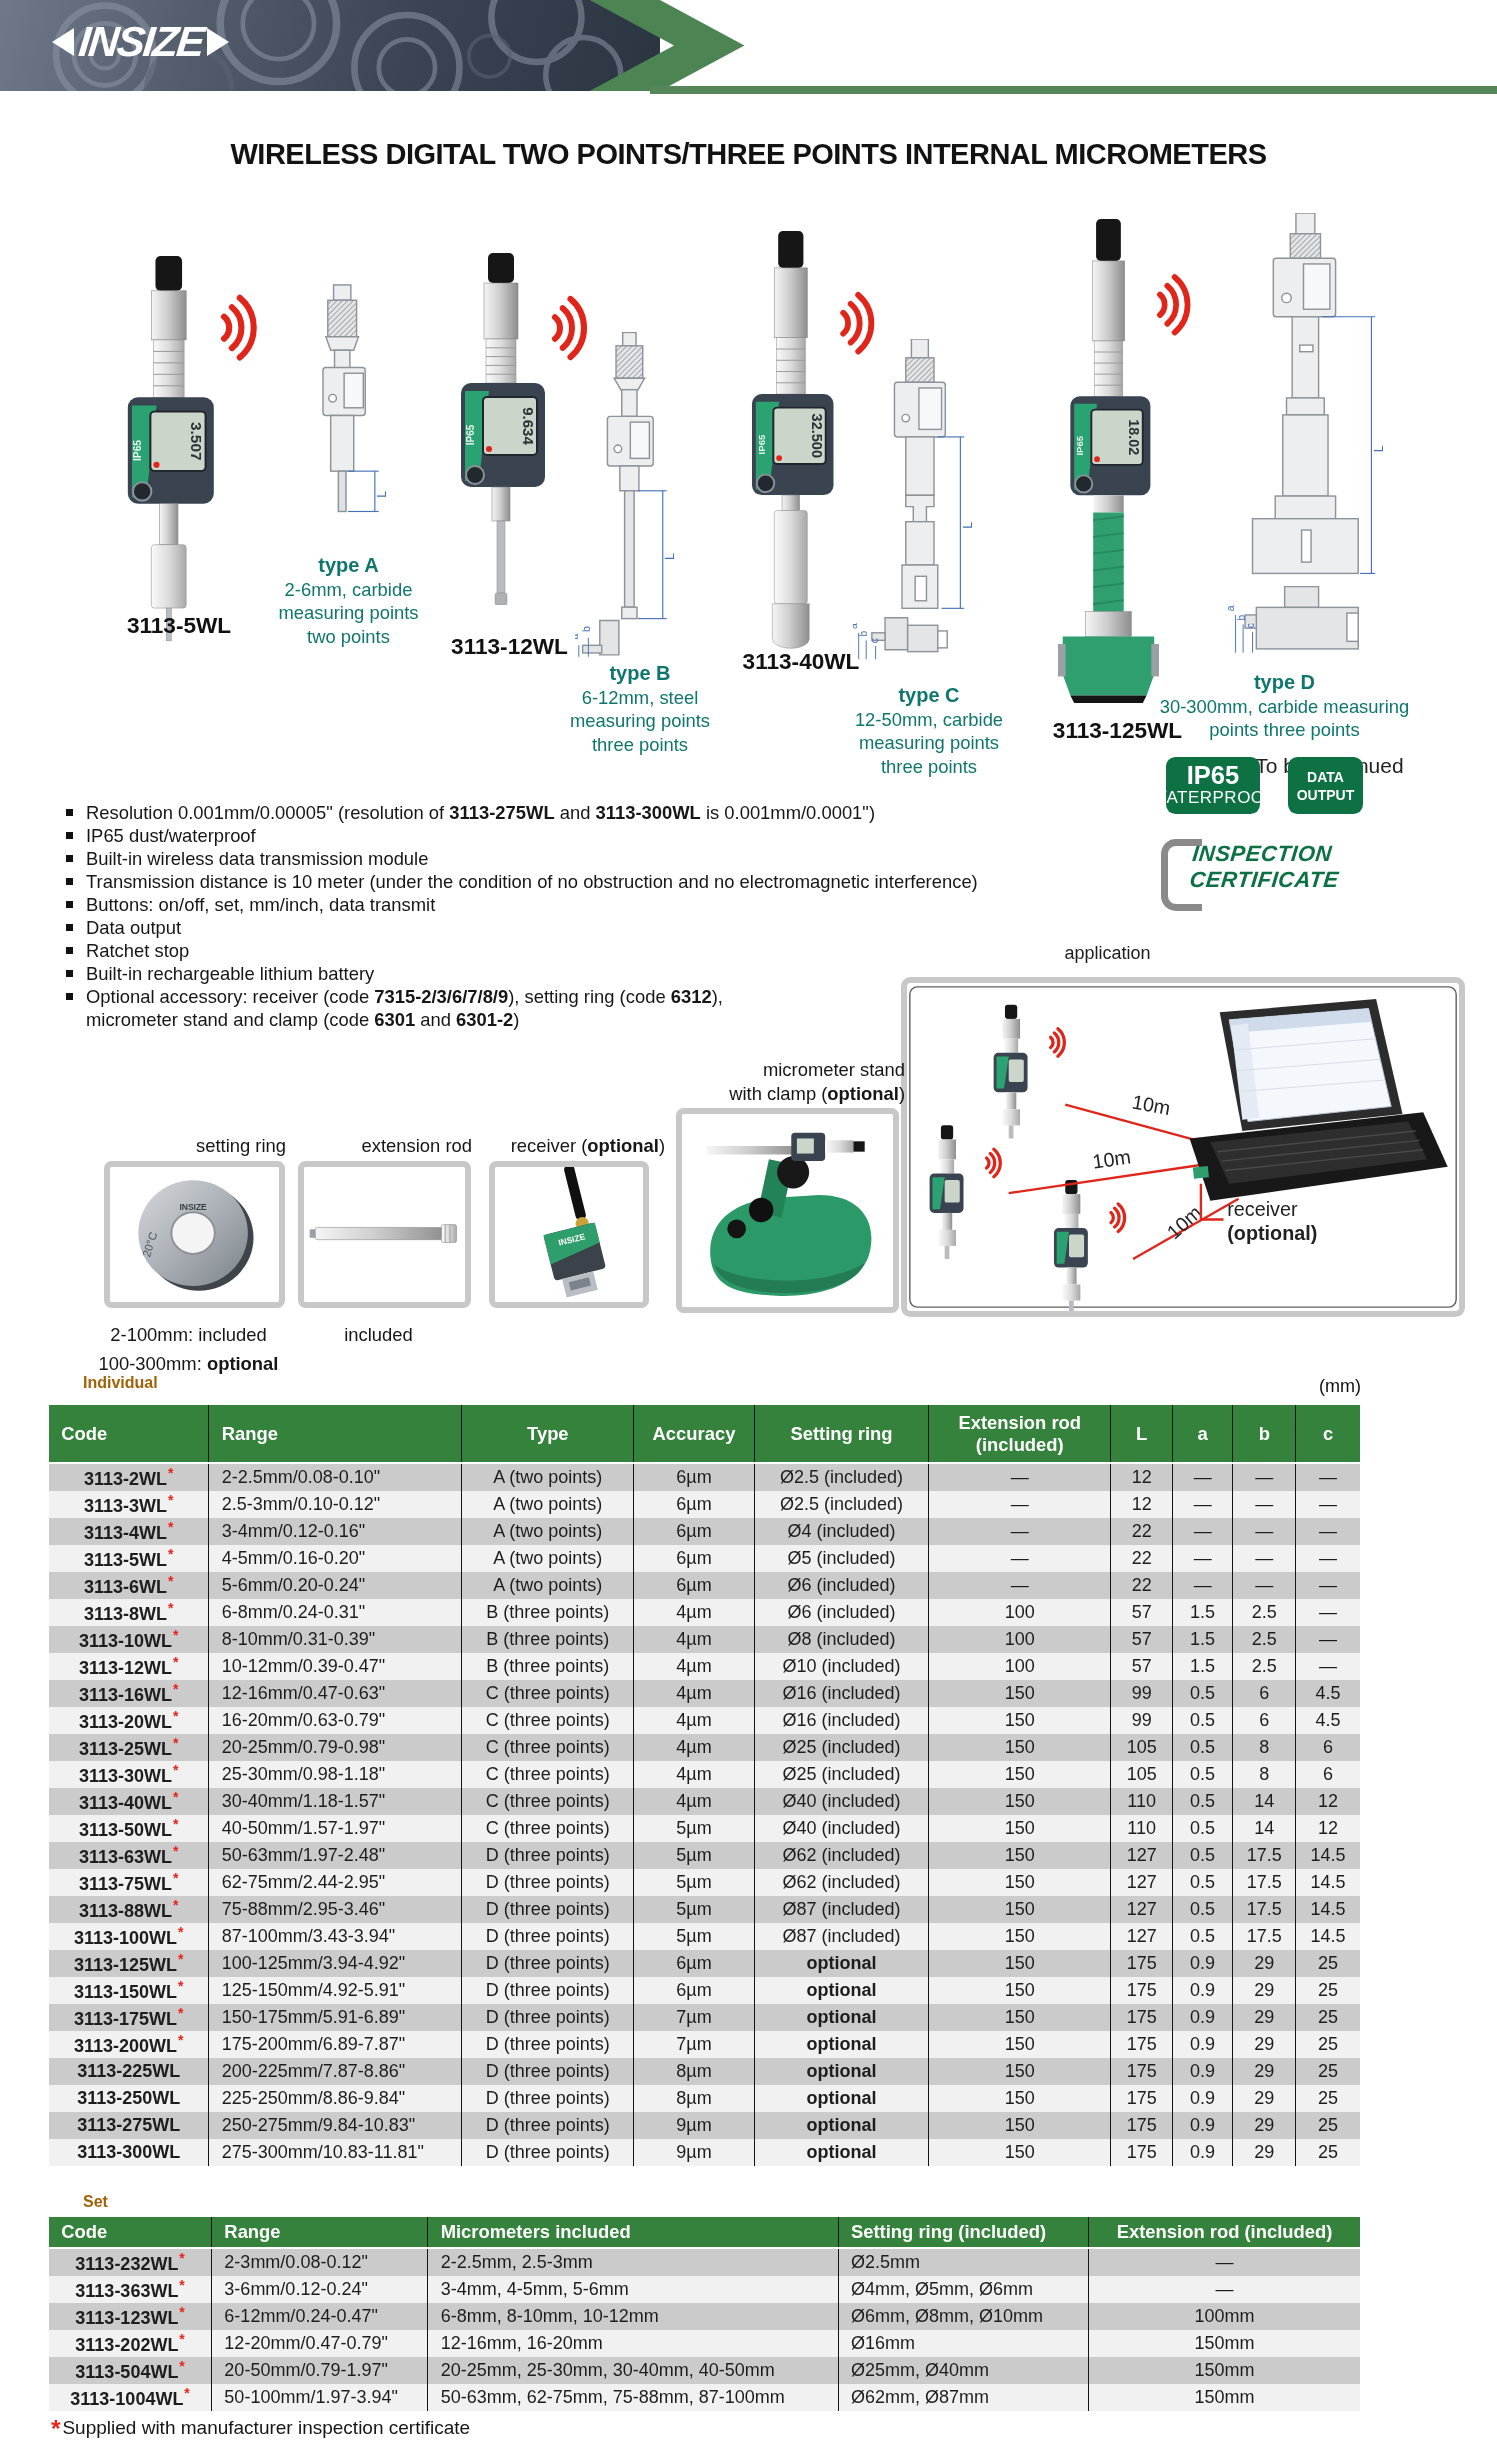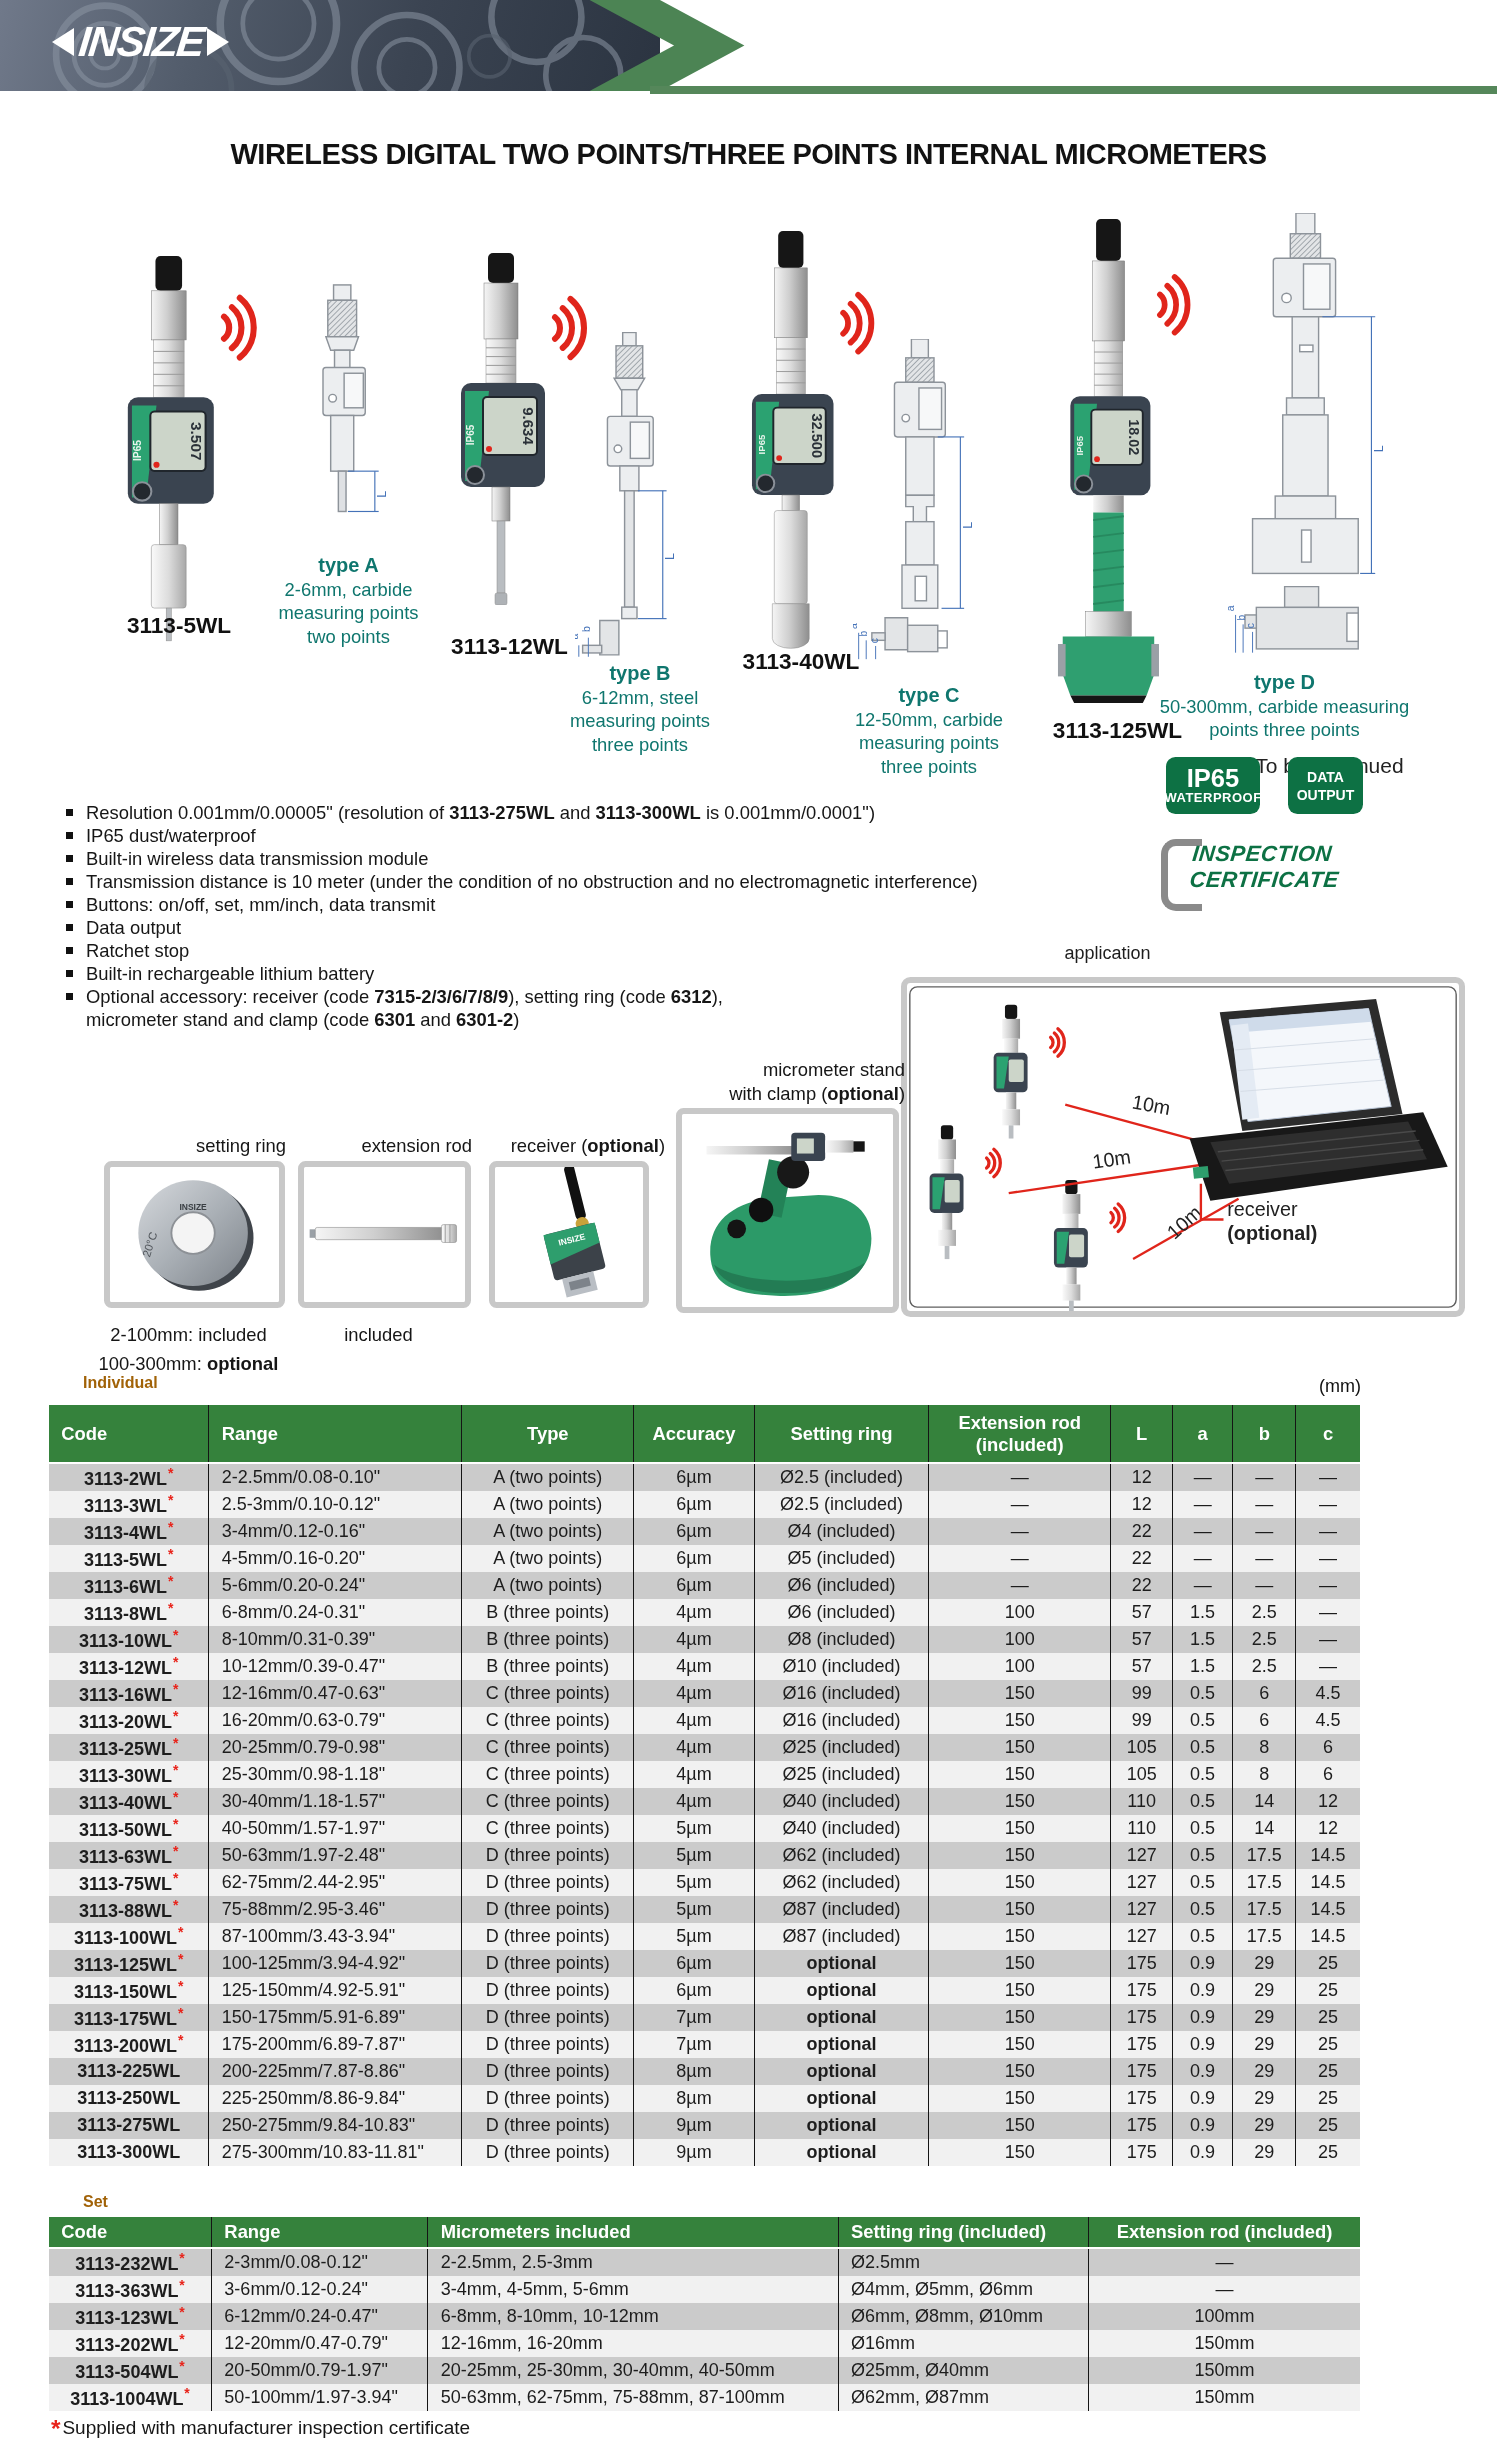--- a/index.html
+++ b/index.html
@@ -24,21 +24,21 @@
   .tbc{position:absolute;font-size:21px;color:#222;text-align:center;}
   
   .features{position:absolute;left:58px;top:801px;width:1084px;margin:0;padding:0;list-style:none;}
   .features li{position:relative;padding-left:28px;font-size:18.4px;line-height:23px;color:#161616;}
   .features li::before{content:"";position:absolute;left:7.5px;top:7.5px;width:7.5px;height:7.5px;background:#111;}
   
   .badge{position:absolute;background:#0d7144;color:#fff;border-radius:9.4px;display:flex;
      flex-direction:column;align-items:center;justify-content:center;text-align:center;}
   .b-ip65{left:1166px;top:757px;width:94px;height:57px;}
   .b-ip65 .l1{font-size:25.5px;font-weight:bold;line-height:24.5px;}
-  .b-ip65 .l2{font-size:13px;font-weight:bold;letter-spacing:0.5px;}
+  .b-ip65 .l2{font-size:17px;font-weight:normal;letter-spacing:0.5px;}
   .b-data{left:1288px;top:757px;width:75px;height:57px;}
   .b-data .l1,.b-data .l2{font-size:14px;font-weight:bold;line-height:18px;}
   .cert{position:absolute;left:1161px;top:839px;width:189px;height:64px;}
   .cert .bracket{position:absolute;left:0;top:0;width:34px;height:58px;border:7.5px solid #8a8a8a;
      border-right:none;border-radius:15px 0 0 15px;}
   .cert .ctxt{position:absolute;left:30px;top:1.9px;color:#0d7144;font-weight:bold;font-style:italic;
      font-size:22px;line-height:26.4px;transform:skewX(-6deg);letter-spacing:0.5px;}
   
   .app-label{position:absolute;left:999px;top:943px;width:217px;text-align:center;font-size:18px;}
   .app-box{position:absolute;left:901px;top:977px;width:552px;height:328px;border:6.6px solid #c8c8c8;border-radius:9.4px;background:#fff;}
@@ -399,21 +399,21 @@
           <line x1="8" y1="40" x2="8" y2="70"></line>
           <line x1="18" y1="48" x2="18" y2="70"></line>
         </g>
       <text x="-2" y="26" transform="rotate(-90 -2 26)" font-size="11" fill="#4472b8">a</text>
       <text x="10" y="36" transform="rotate(-90 10 36)" font-size="11" fill="#4472b8">b</text>
       <text x="20" y="44" transform="rotate(-90 20 44)" font-size="11" fill="#4472b8">c</text>
     </g>
   </svg>
   <div class="type-note" style="left:1148px;top:671px;width:273px">
     <div class="tn-name">type D</div>
-    <div>50-300mm, carbide measuring</div>
+    <div>30-300mm, carbide measuring</div>
     <div>points three points</div>
   </div>
   <div class="tbc" style="left:1207px;top:754px;width:245px">To be continued</div>
 
   <ul class="features" id="features">
       <li>Resolution 0.001mm/0.00005" (resolution of <b>3113-275WL</b> and <b>3113-300WL</b> is 0.001mm/0.0001")</li>
       <li>IP65 dust/waterproof</li>
       <li>Built-in wireless data transmission module</li>
       <li>Transmission distance is 10 meter (under the condition of no obstruction and no electromagnetic interference)</li>
       <li>Buttons: on/off, set, mm/inch, data transmit</li>

